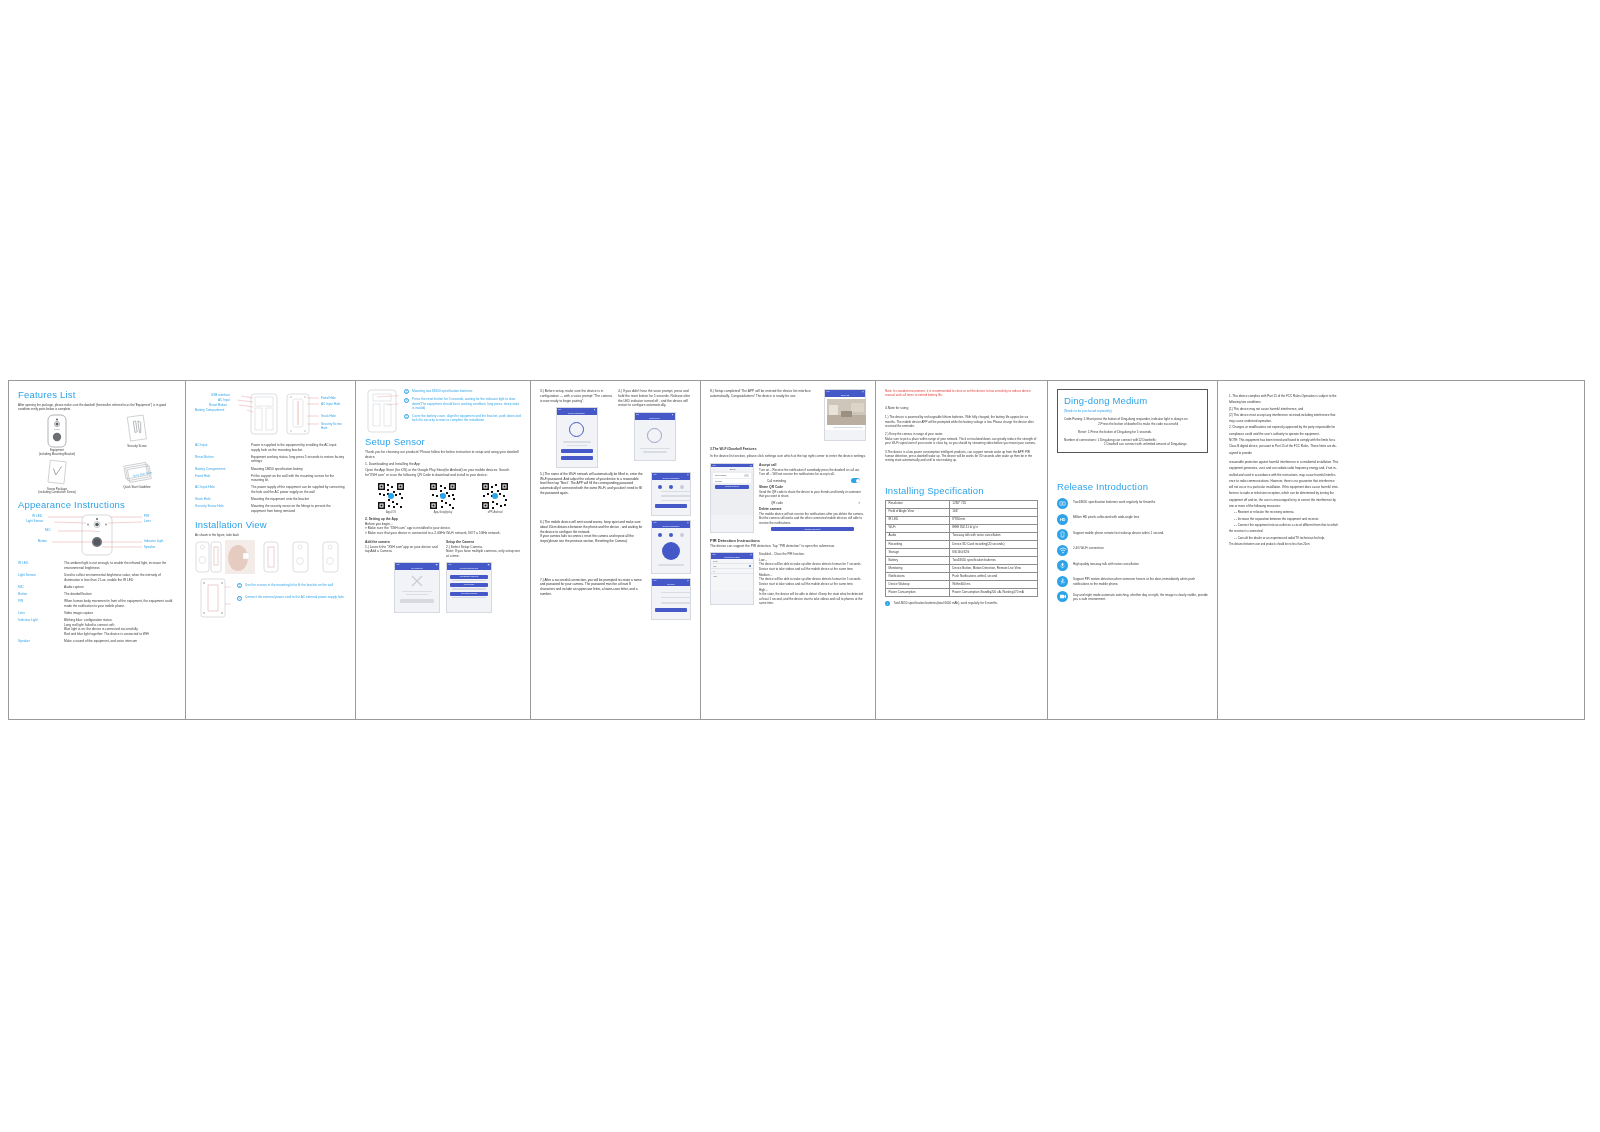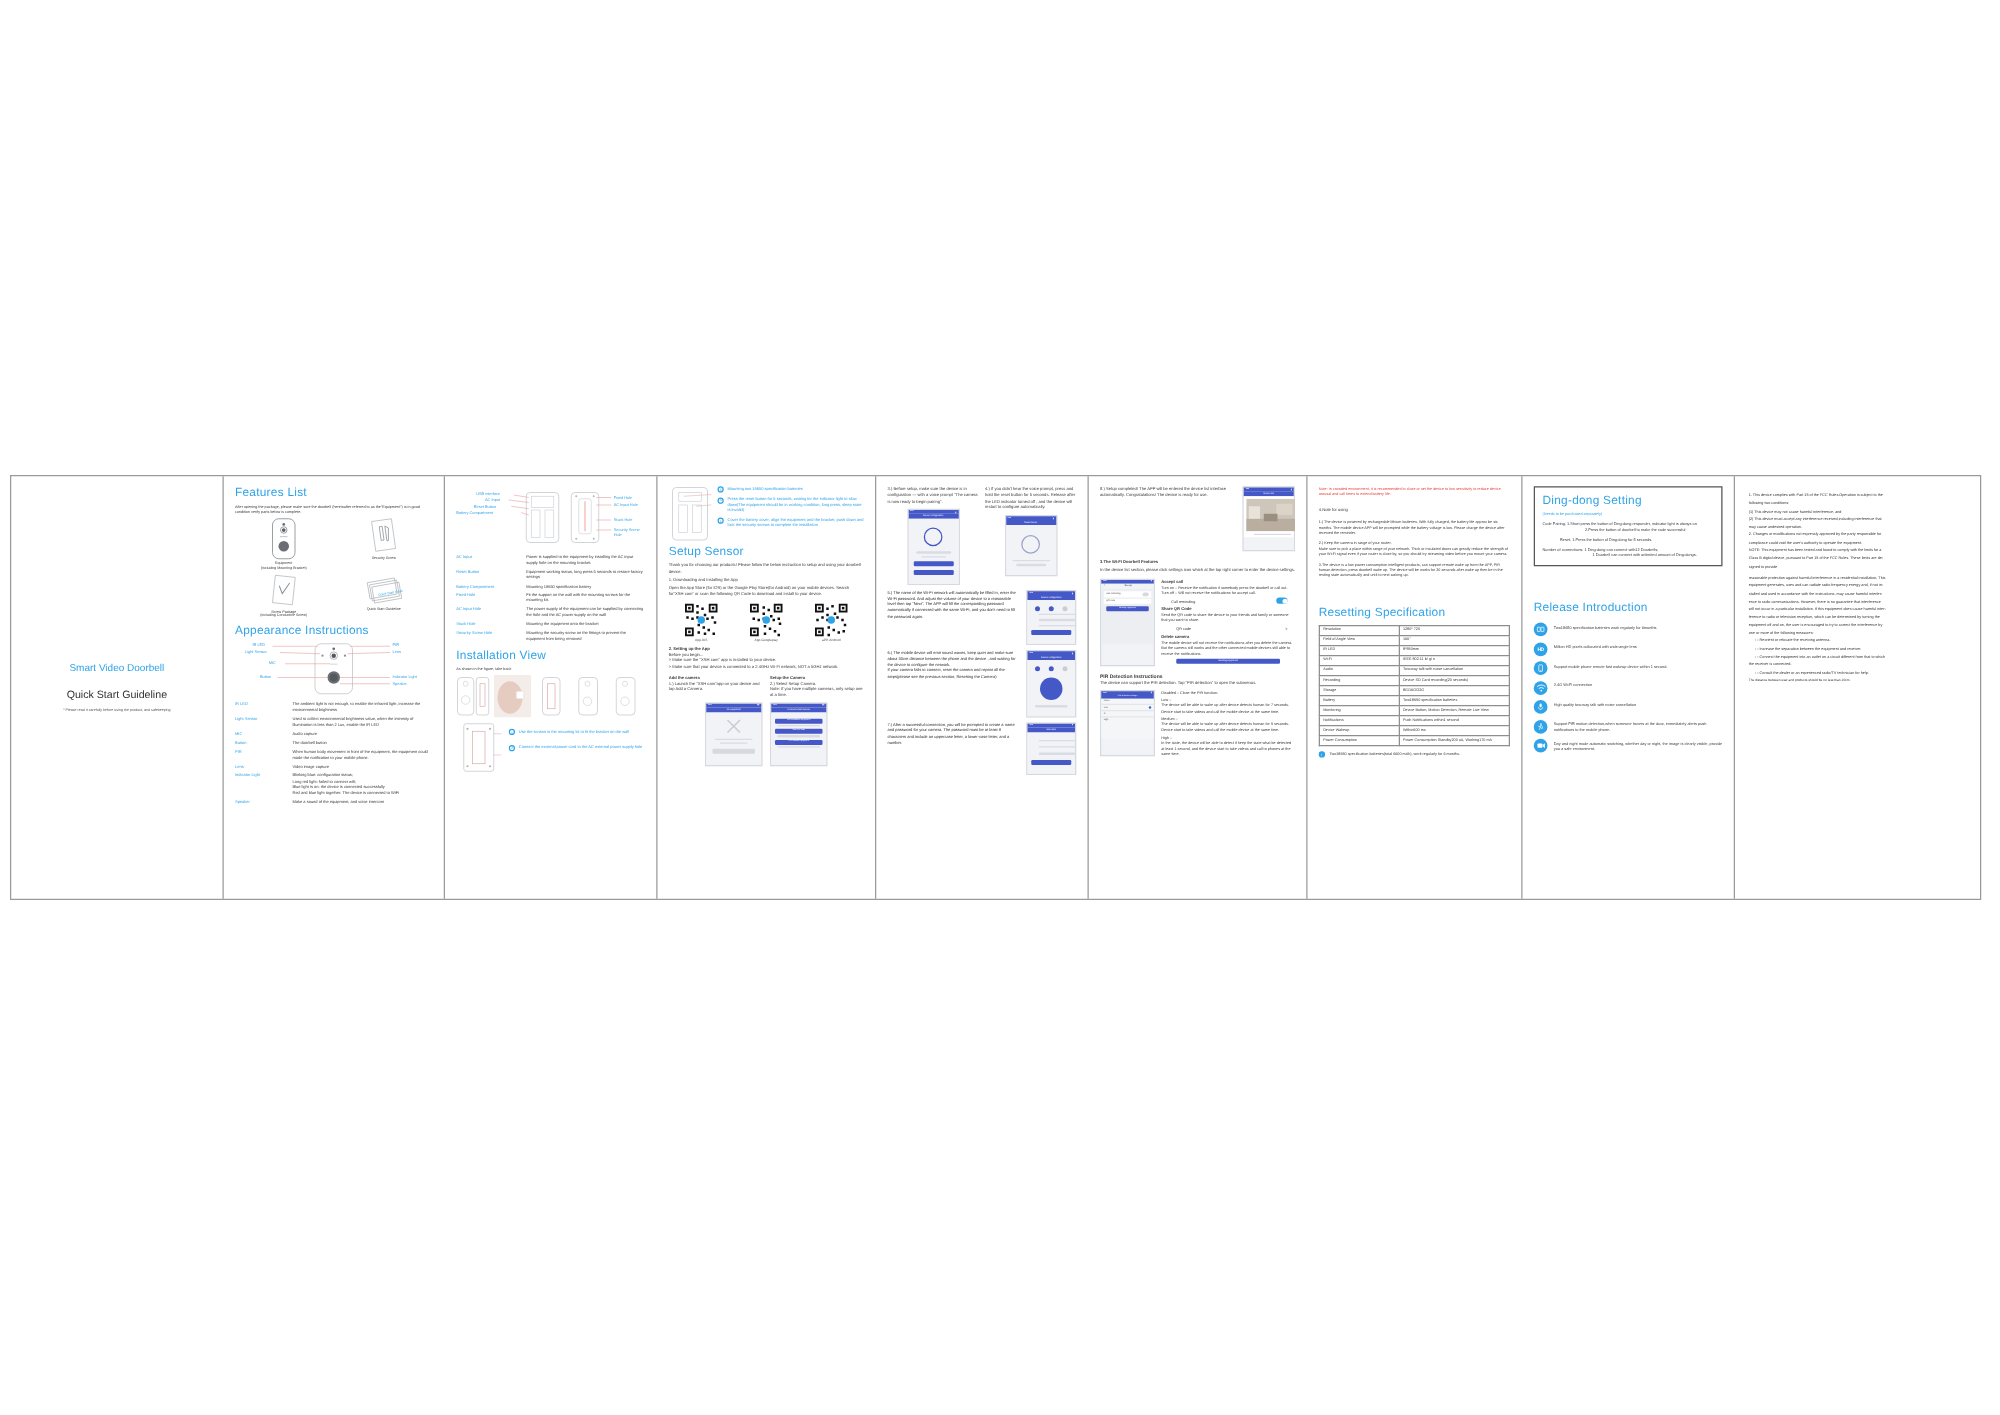--- a/index.html
+++ b/index.html
@@ -101,27 +101,20 @@
   .dlabel{ position:absolute; color:#2ea3e8; font-size:3.1px; white-space:nowrap;}
 
   .note-i{ display:inline-flex; width:4.5px;height:4.5px;border-radius:50%;background:#2ea3e8;color:#fff;
            font-size:3px; align-items:center; justify-content:center; margin-right:2px; vertical-align:-0.5px;}
 </style>
 </head>
 <body>
 
 <div class="sheet">
 
-  <div class="panel p1">
-    <div class="cover">
-      <div class="t1">Smart Video Doorbell</div>
-      <div class="t2">Quick Start Guideline</div>
-      <div class="t3">* Please read it carefully before using the product, and safekeeping</div>
-    </div>
-  </div>
 
   <div class="panel p2">
     <div class="h1blue">Features List</div>
     <div class="body45">After opening the package, please make sure the doorbell (hereinafter referred to as the"Equipment") is in good condition verify parts below is complete.</div>
 
     <div class="pack-grid">
       <div class="pack-cell">
         <div class="svgc">
           <svg width="26" height="34" viewBox="0 0 26 34">
               <rect x="4" y="1" width="18" height="32" rx="5" fill="none" stroke="#8d9196" stroke-width="0.7"></rect>
@@ -802,21 +795,21 @@
   </div>
 
   <div class="panel p7">
     <div class="body45 red">Note: In crowded environment, it is recommended to close or set the device to low sensitivity to reduce device arousal and call times to extend battery life.</div>
     <div class="body5" style="margin-top:8px">4.Note for using</div>
     <div class="body45" style="margin-top:5px">1.) The device is powered by rechargeable lithium batteries. With fully charged, the battery life approx be six months. The mobile device APP will be prompted while the battery voltage is low. Please charge the device after received the reminder.</div>
     <div class="body45" style="margin-top:4px;white-space:pre-line">2.) Keep the camera in range of your router.
 Make sure to pick a place within range of your network. Thick or insulated doors can greatly reduce the strength of your Wi-Fi signal even if your router is close by, so you should try streaming video before you mount your camera.</div>
     <div class="body45" style="margin-top:4px">3.The device is a low power consumption intelligent products, can support remote wake up from the APP, PIR human detection, press doorbell wake up. The device will be works for 30 seconds after wake up then be in the resting state automatically and until to next waking up.</div>
 
-    <div class="h1blue" style="margin-top:22px">Resetting Specification</div>
+    <div class="h1blue" style="margin-top:22px">Installing Specification</div>
     <table>
       <tbody>
           <tr>
             <td class="k">Resolution</td>
             <td>1280* 720</td>
           </tr>
       <tr>
             <td class="k">Field of Angle View</td>
             <td>166"</td>
           </tr>
@@ -863,21 +856,21 @@
     </tbody>
       </table>
     <div style="margin-top:4px;display:flex;gap:2px;align-items:flex-start">
       <span class="note-i">i</span>
       <span class="body45">Two18650 specification batteries(total 6600 mAh), work regularly for 6 months.</span>
     </div>
   </div>
 
   <div class="panel p8">
     <div class="ddbox">
-      <div class="h1blue">Ding-dong Setting</div>
+      <div class="h1blue">Ding-dong Medium</div>
       <div class="body45 blue" style="margin-bottom:4px">(Needs to be purchased separately)</div>
       <div class="ddline">Code Pairing: 1.Short press the button of Ding-dong responder, indicator light is always on</div>
       <div class="ddline" style="padding-left:34px">2.Press the button of doorbell to make the code successful</div>
       <div class="ddline" style="padding-left:14px;margin-top:3px">Reset: 1.Press the button of Ding-dong for 5 seconds.</div>
       <div class="ddline" style="margin-top:3px">Number of connections: 1 Ding-dong can connect with12 Doorbells;</div>
       <div class="ddline" style="padding-left:40px">1 Doorbell can connect with unlimited amount of Ding-dongs.</div>
     </div>
 
     <div class="h1blue" style="margin-top:28px">Release Introduction</div>
 

